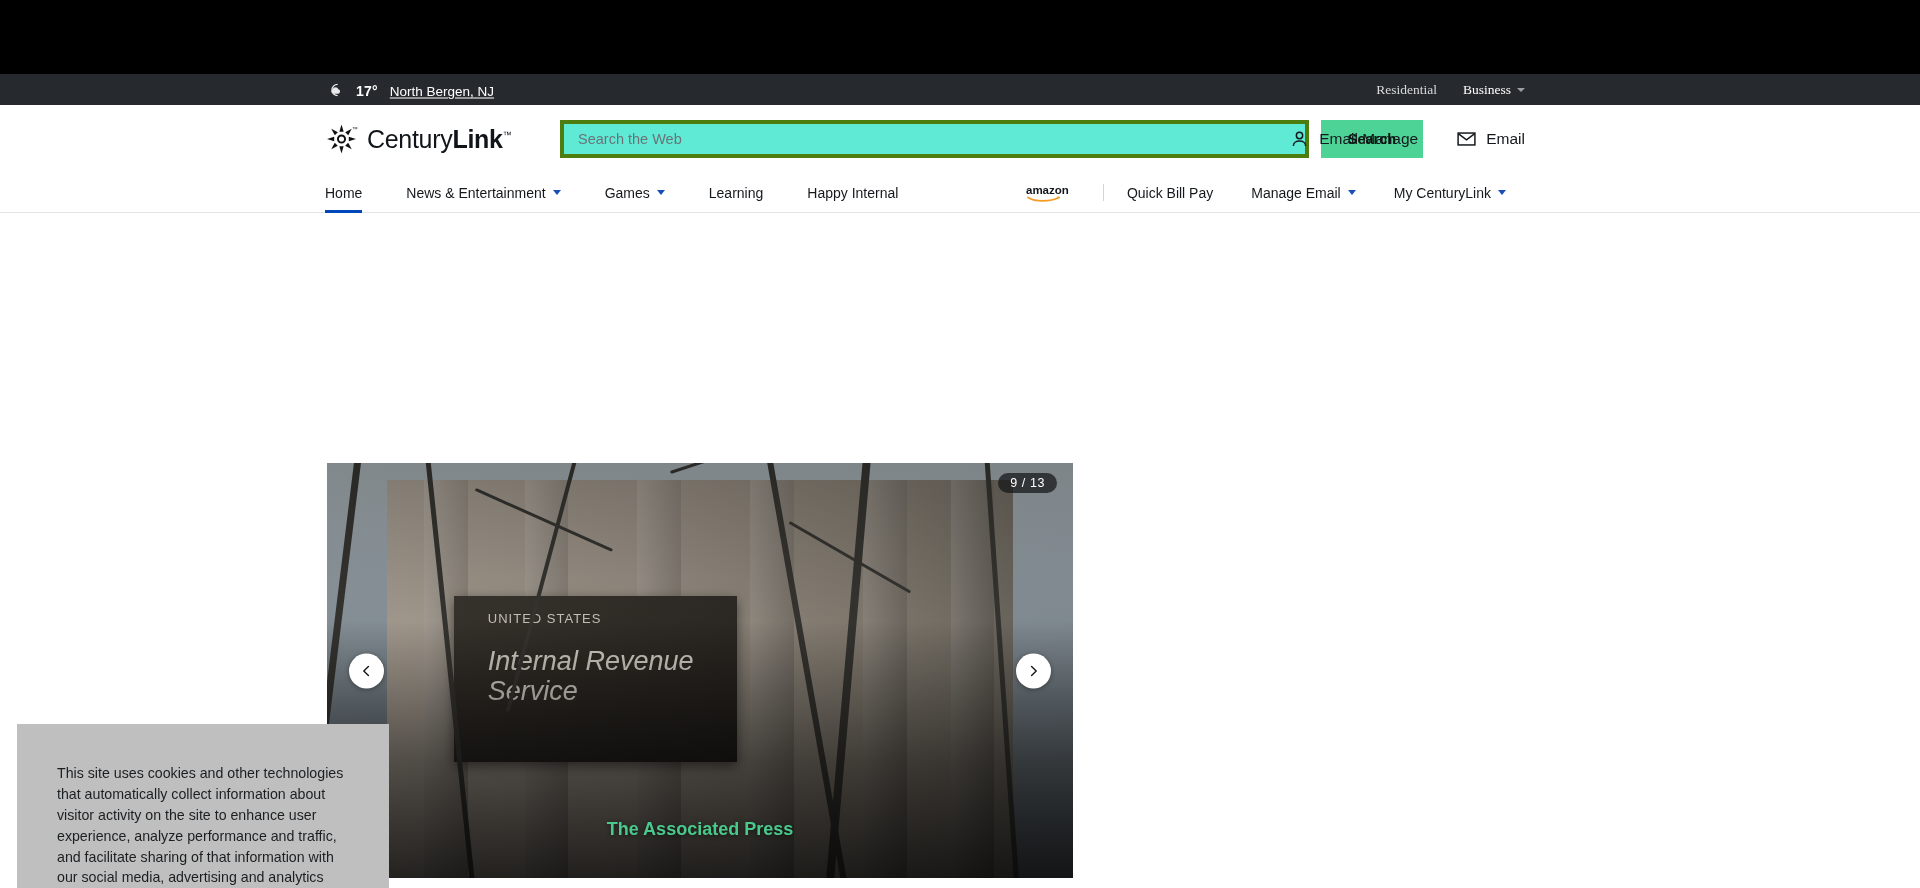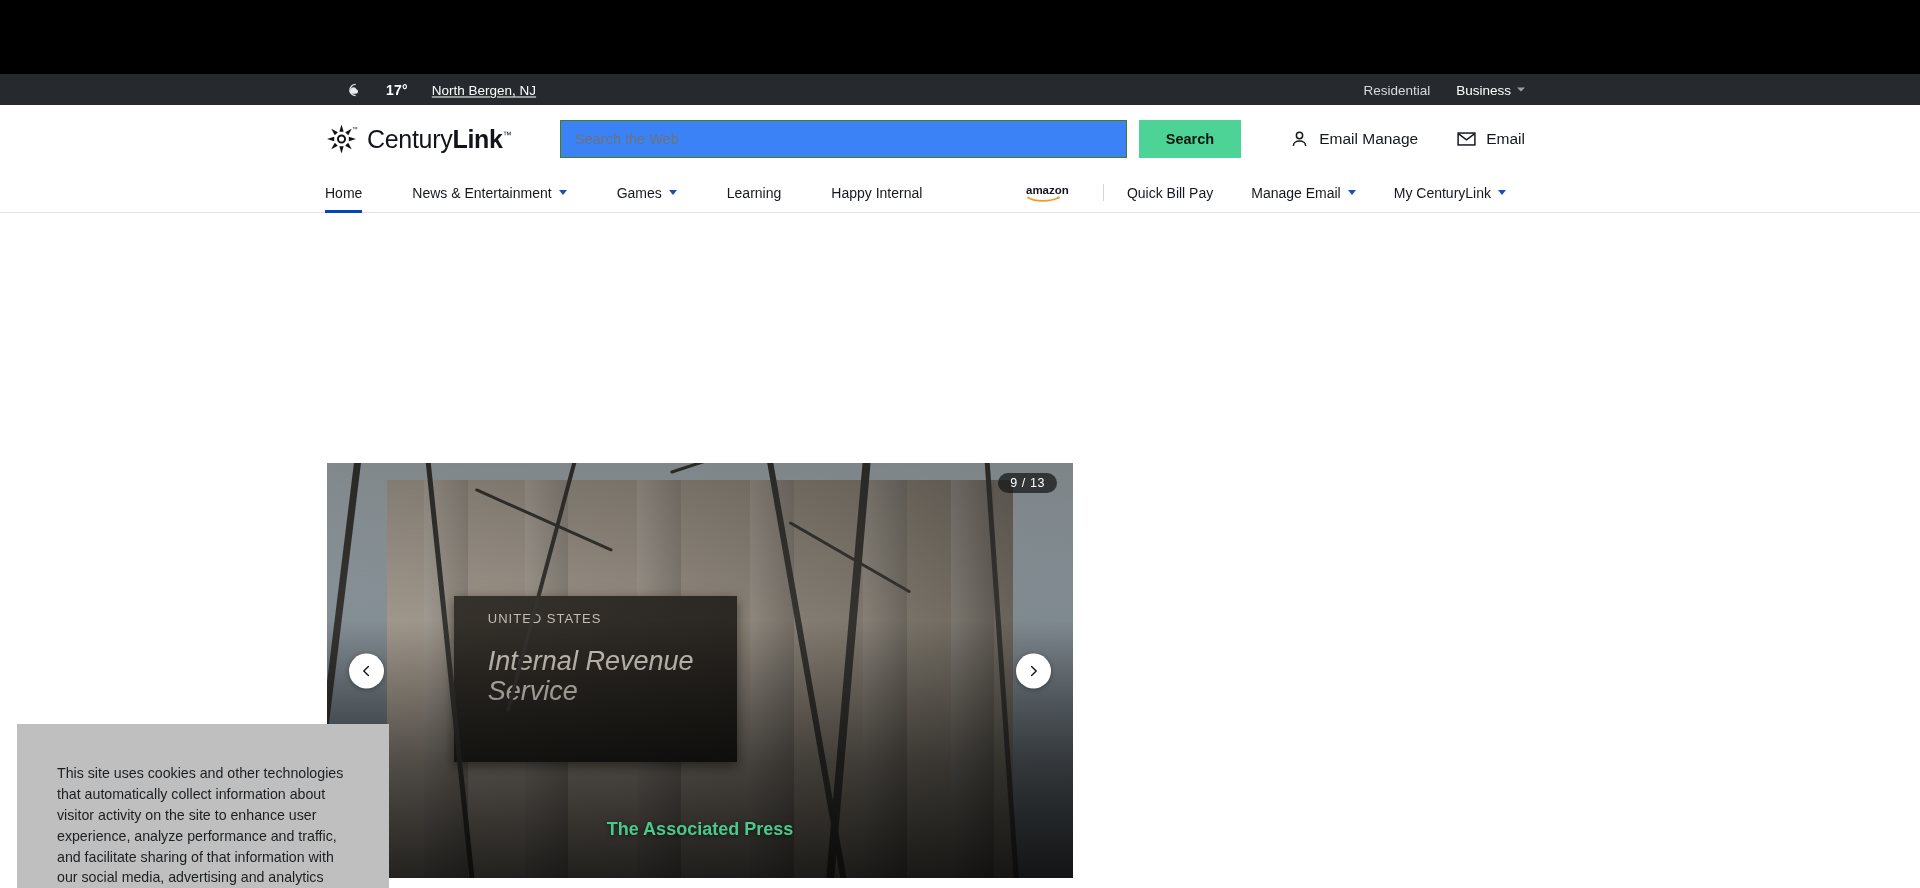--- a/index.html
+++ b/index.html
@@ -15,34 +15,34 @@
     height:74px; background:#000000; width:100%;
   }
 
   
   .utility-bar {
     height:31px; background:#262a2e; width:100%;
     display:flex; align-items:center;
     position:relative;
   }
   .weather-block {
-    display:flex; align-items:center; gap:24px;
-    position:absolute; left:345px; top:50%; transform:translateY(-50%);
+    display:flex; align-items:flex-end; gap:12px;
+    position:absolute; left:327px; top:50%; transform:translateY(-50%);
   }
   .weather-icon { width:17px; height:17px; display:block; }
   .weather-temp {
     color:#ffffff; font-size:14px; font-weight:bold; letter-spacing:.2px;
   }
   .weather-loc {
     color:#ffffff; font-size:13.5px; text-decoration:underline;
     text-underline-offset:2px; cursor:pointer;
   }
   .utility-right {
     position:absolute; right:395px; top:50%; transform:translateY(-50%);
-    display:flex; align-items:center; gap:26px;
+    display:flex; align-items:center; gap:26px;font-family:Liberation Serif, serif;
   }
   .utility-link {
     color:#d8dadc; font-size:13.5px; cursor:pointer;
     display:flex; align-items:center; gap:6px;
   }
   .utility-link.active { color:#ffffff; }
   .caret-sm {
     width:0;height:0;border-left:4px solid transparent;border-right:4px solid transparent;
     border-top:4px solid #9aa0a6; display:inline-block;
   }
@@ -62,21 +62,21 @@
     font-family:"Liberation Sans", sans-serif;
   }
   .brand-word b { font-weight:bold; }
   .brand-word .tm { font-size:9px; vertical-align:super; font-weight:normal; }
 
   .search-wrap {
     position:absolute; left:560px; top:50%; transform:translateY(-50%);
     display:flex; align-items:stretch;
   }
   .search-input {
-    width:567px; height:38px; border:1px solid #4d7c0f; background:#3b82f6;
+    width:749px; height:38px; border:4px solid #4d7c0f; background:#5eead4;
     font-size:14.5px; color:#2b2f33; padding:0 14px; outline:none;
     font-family:"Liberation Sans", sans-serif;
   }
   .search-input::placeholder { color:#6c7378; }
   .search-btn {
     width:102px; height:38px; margin-left:12px; border:none;
     background:#4ed397; color:#08140d; font-size:14.5px; font-weight:bold;
     cursor:pointer; font-family:"Liberation Sans", sans-serif;
   }
   .masthead-right {
@@ -89,21 +89,21 @@
   }
   .mh-ico { width:21px; height:21px; display:block; }
 
   
   .navbar {
     height:41px; background:#ffffff; width:100%;
     border-bottom:1px solid #e2e5e8; position:relative;
   }
   .nav-left {
     position:absolute; left:325px; top:0; height:41px;
-    display:flex; align-items:center; gap:16px;
+    display:flex; align-items:center; gap:10px;
   }
   .nav-item {
     position:relative; height:41px; display:flex; align-items:center; gap:7px;
     padding:0 17px; font-size:14px; color:#15191d; cursor:pointer;
   }
   .nav-item:first-child { padding-left:0; padding-right:17px; }
   .nav-item .u-bar {
     position:absolute; left:0; right:17px; bottom:0; height:3px; background:#0047bb;
   }
   .nav-item:first-child .u-bar { left:0; right:17px; }

